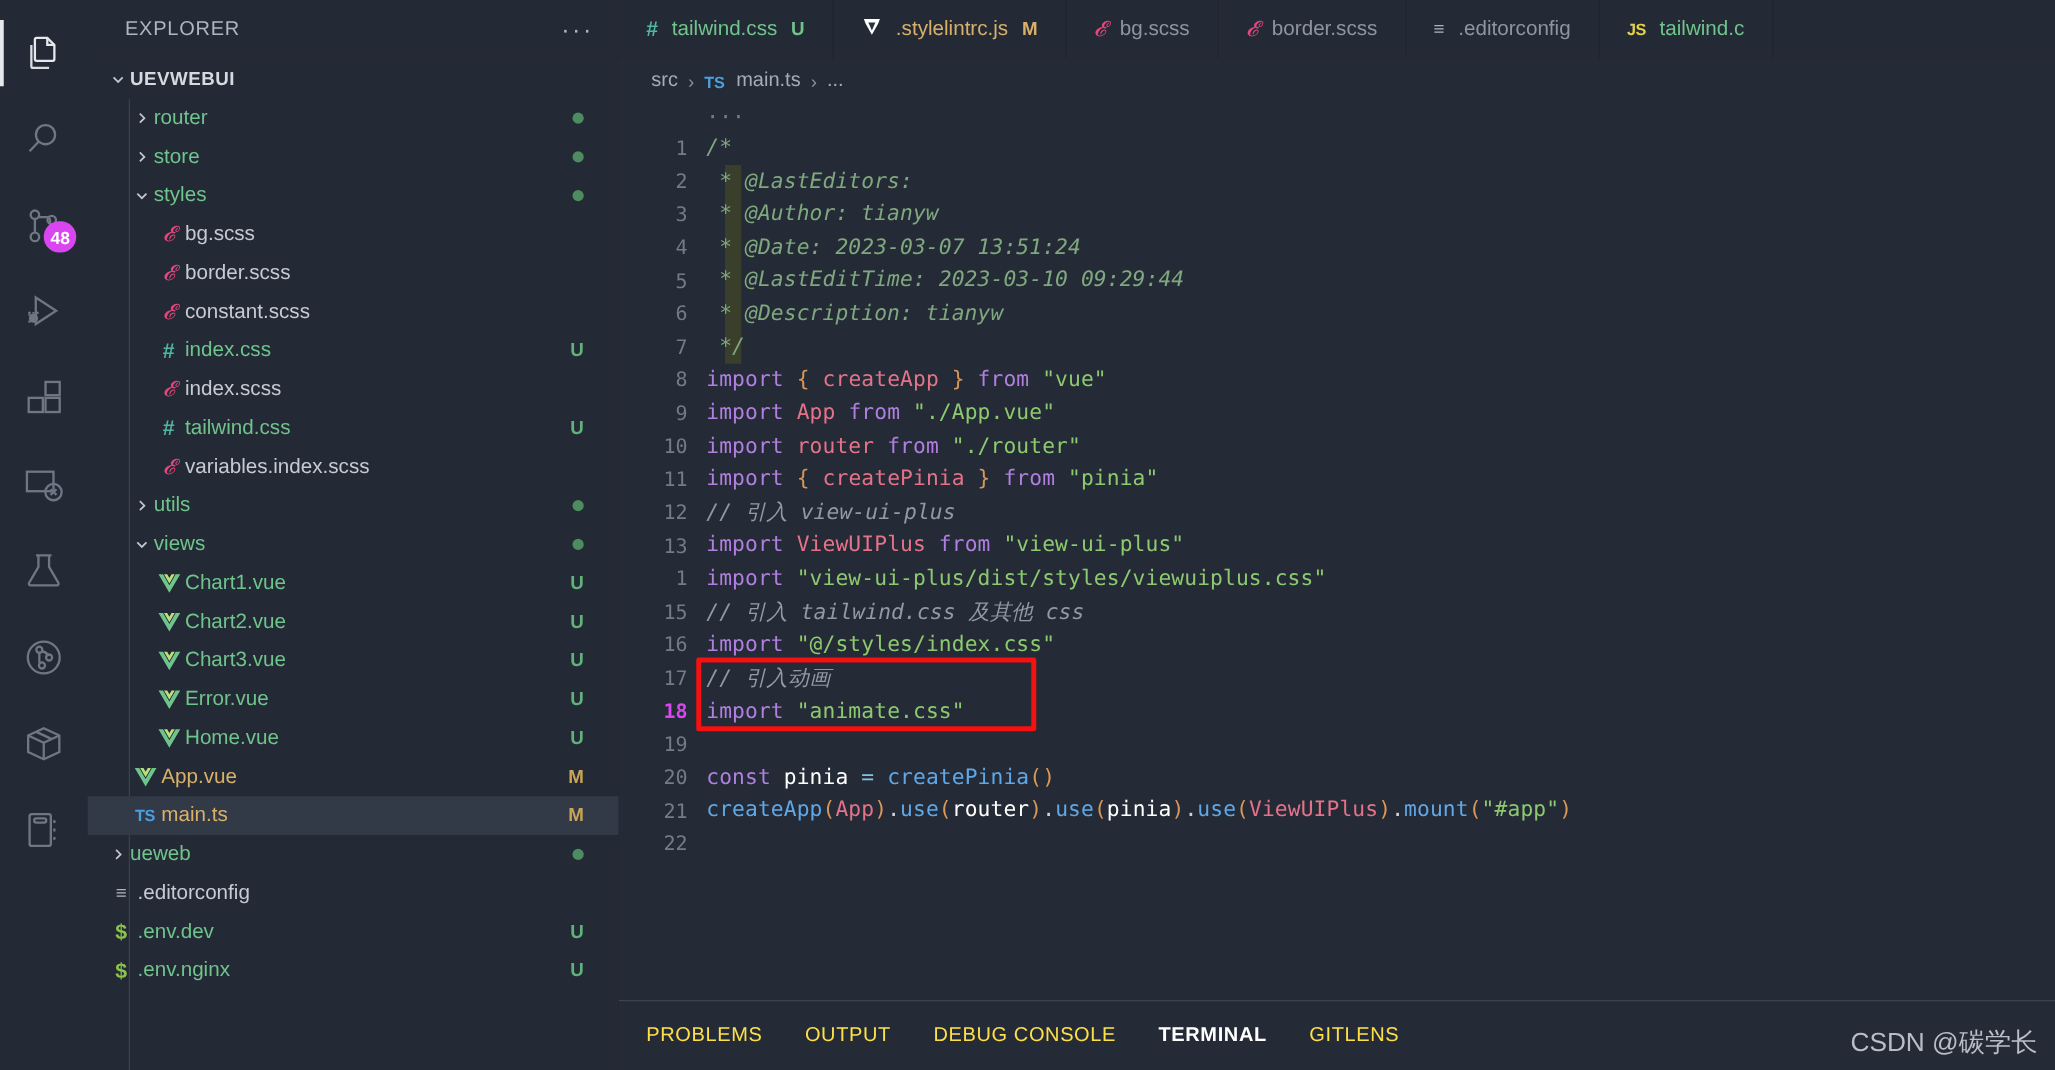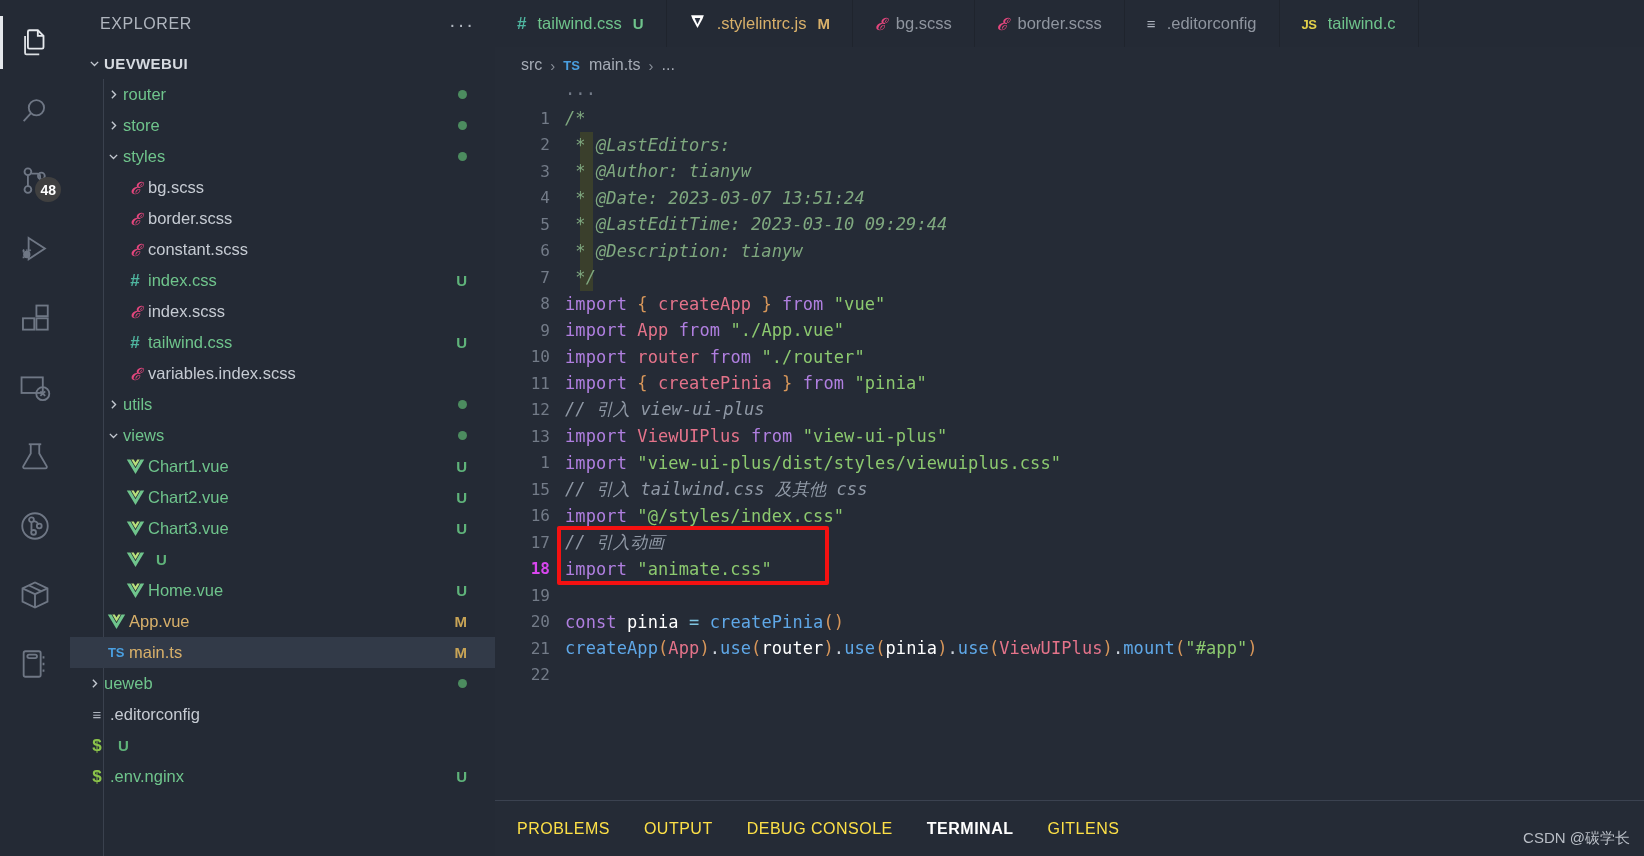--- a/index.html
+++ b/index.html
@@ -37,21 +37,21 @@
     content: "";
     position: absolute; left: 0; top: 8px; bottom: 8px;
     width: 3px; background: #e5e8ec;
   }
   .act-item svg { display: block; }
   .badge {
     position: absolute;
     right: 9px; bottom: 13px;
     min-width: 25px; height: 25px;
     border-radius: 13px;
-    background: #404040;
+    background: #d946ef;
     color: #fff;
     font-size: 14px; font-weight: bold;
     display: flex; align-items: center; justify-content: center;
     padding: 0 5px;
     font-family: "Liberation Sans", sans-serif;
   }
 
   
   .sidebar {
     width: 425px;
@@ -238,21 +238,21 @@
   .panel-tab {
     font-size: 16px;
     color: #fde047;
     letter-spacing: 0.5px;
   }
   .panel-tab.active { color: #ffffff; font-weight: bold; }
   .watermark {
     position: absolute;
     right: 14px; bottom: 8px;
     color: #b9bec6;
-    font-size: 15px;
+    font-size: 21px;
     font-family: "Liberation Sans", sans-serif;
   }
 </style>
 </head>
 <body>
 
 <div id="app">
 
   <div class="activity-bar">
     <div class="act-item active">
@@ -498,20 +498,21 @@
           <span class="status st-U">U</span>
         </div>
         <div class="row">
           <span class="indent" style="width:52px;flex:0 0 52px"></span>
           <span class="ficon">
             <svg width="19" height="17" viewBox="0 0 24 20">
               <path d="M1 1h4.6L12 12.2 18.4 1H23L12 19.6z" fill="#6fc48c"></path>
               <path d="M6.6 1h3.2L12 4.8 14.2 1h3.2L12 10.4z" fill="#b9e07c"></path>
             </svg>
           </span>
+          <span class="label c-green">Error.vue</span>
           <span class="status st-U">U</span>
         </div>
         <div class="row">
           <span class="indent" style="width:52px;flex:0 0 52px"></span>
           <span class="ficon">
             <svg width="19" height="17" viewBox="0 0 24 20">
               <path d="M1 1h4.6L12 12.2 18.4 1H23L12 19.6z" fill="#6fc48c"></path>
               <path d="M6.6 1h3.2L12 4.8 14.2 1h3.2L12 10.4z" fill="#b9e07c"></path>
             </svg>
           </span>
@@ -552,20 +553,21 @@
           <span class="ficon">
             <span class="ic-edc">≡</span>
           </span>
           <span class="label c-gray">.editorconfig</span>
         </div>
         <div class="row">
           <span class="indent" style="width:14px;flex:0 0 14px"></span>
           <span class="ficon">
             <span class="ic-env">$</span>
           </span>
+          <span class="label c-green">.env.dev</span>
           <span class="status st-U">U</span>
         </div>
         <div class="row">
           <span class="indent" style="width:14px;flex:0 0 14px"></span>
           <span class="ficon">
             <span class="ic-env">$</span>
           </span>
           <span class="label c-green">.env.nginx</span>
           <span class="status st-U">U</span>
         </div>

